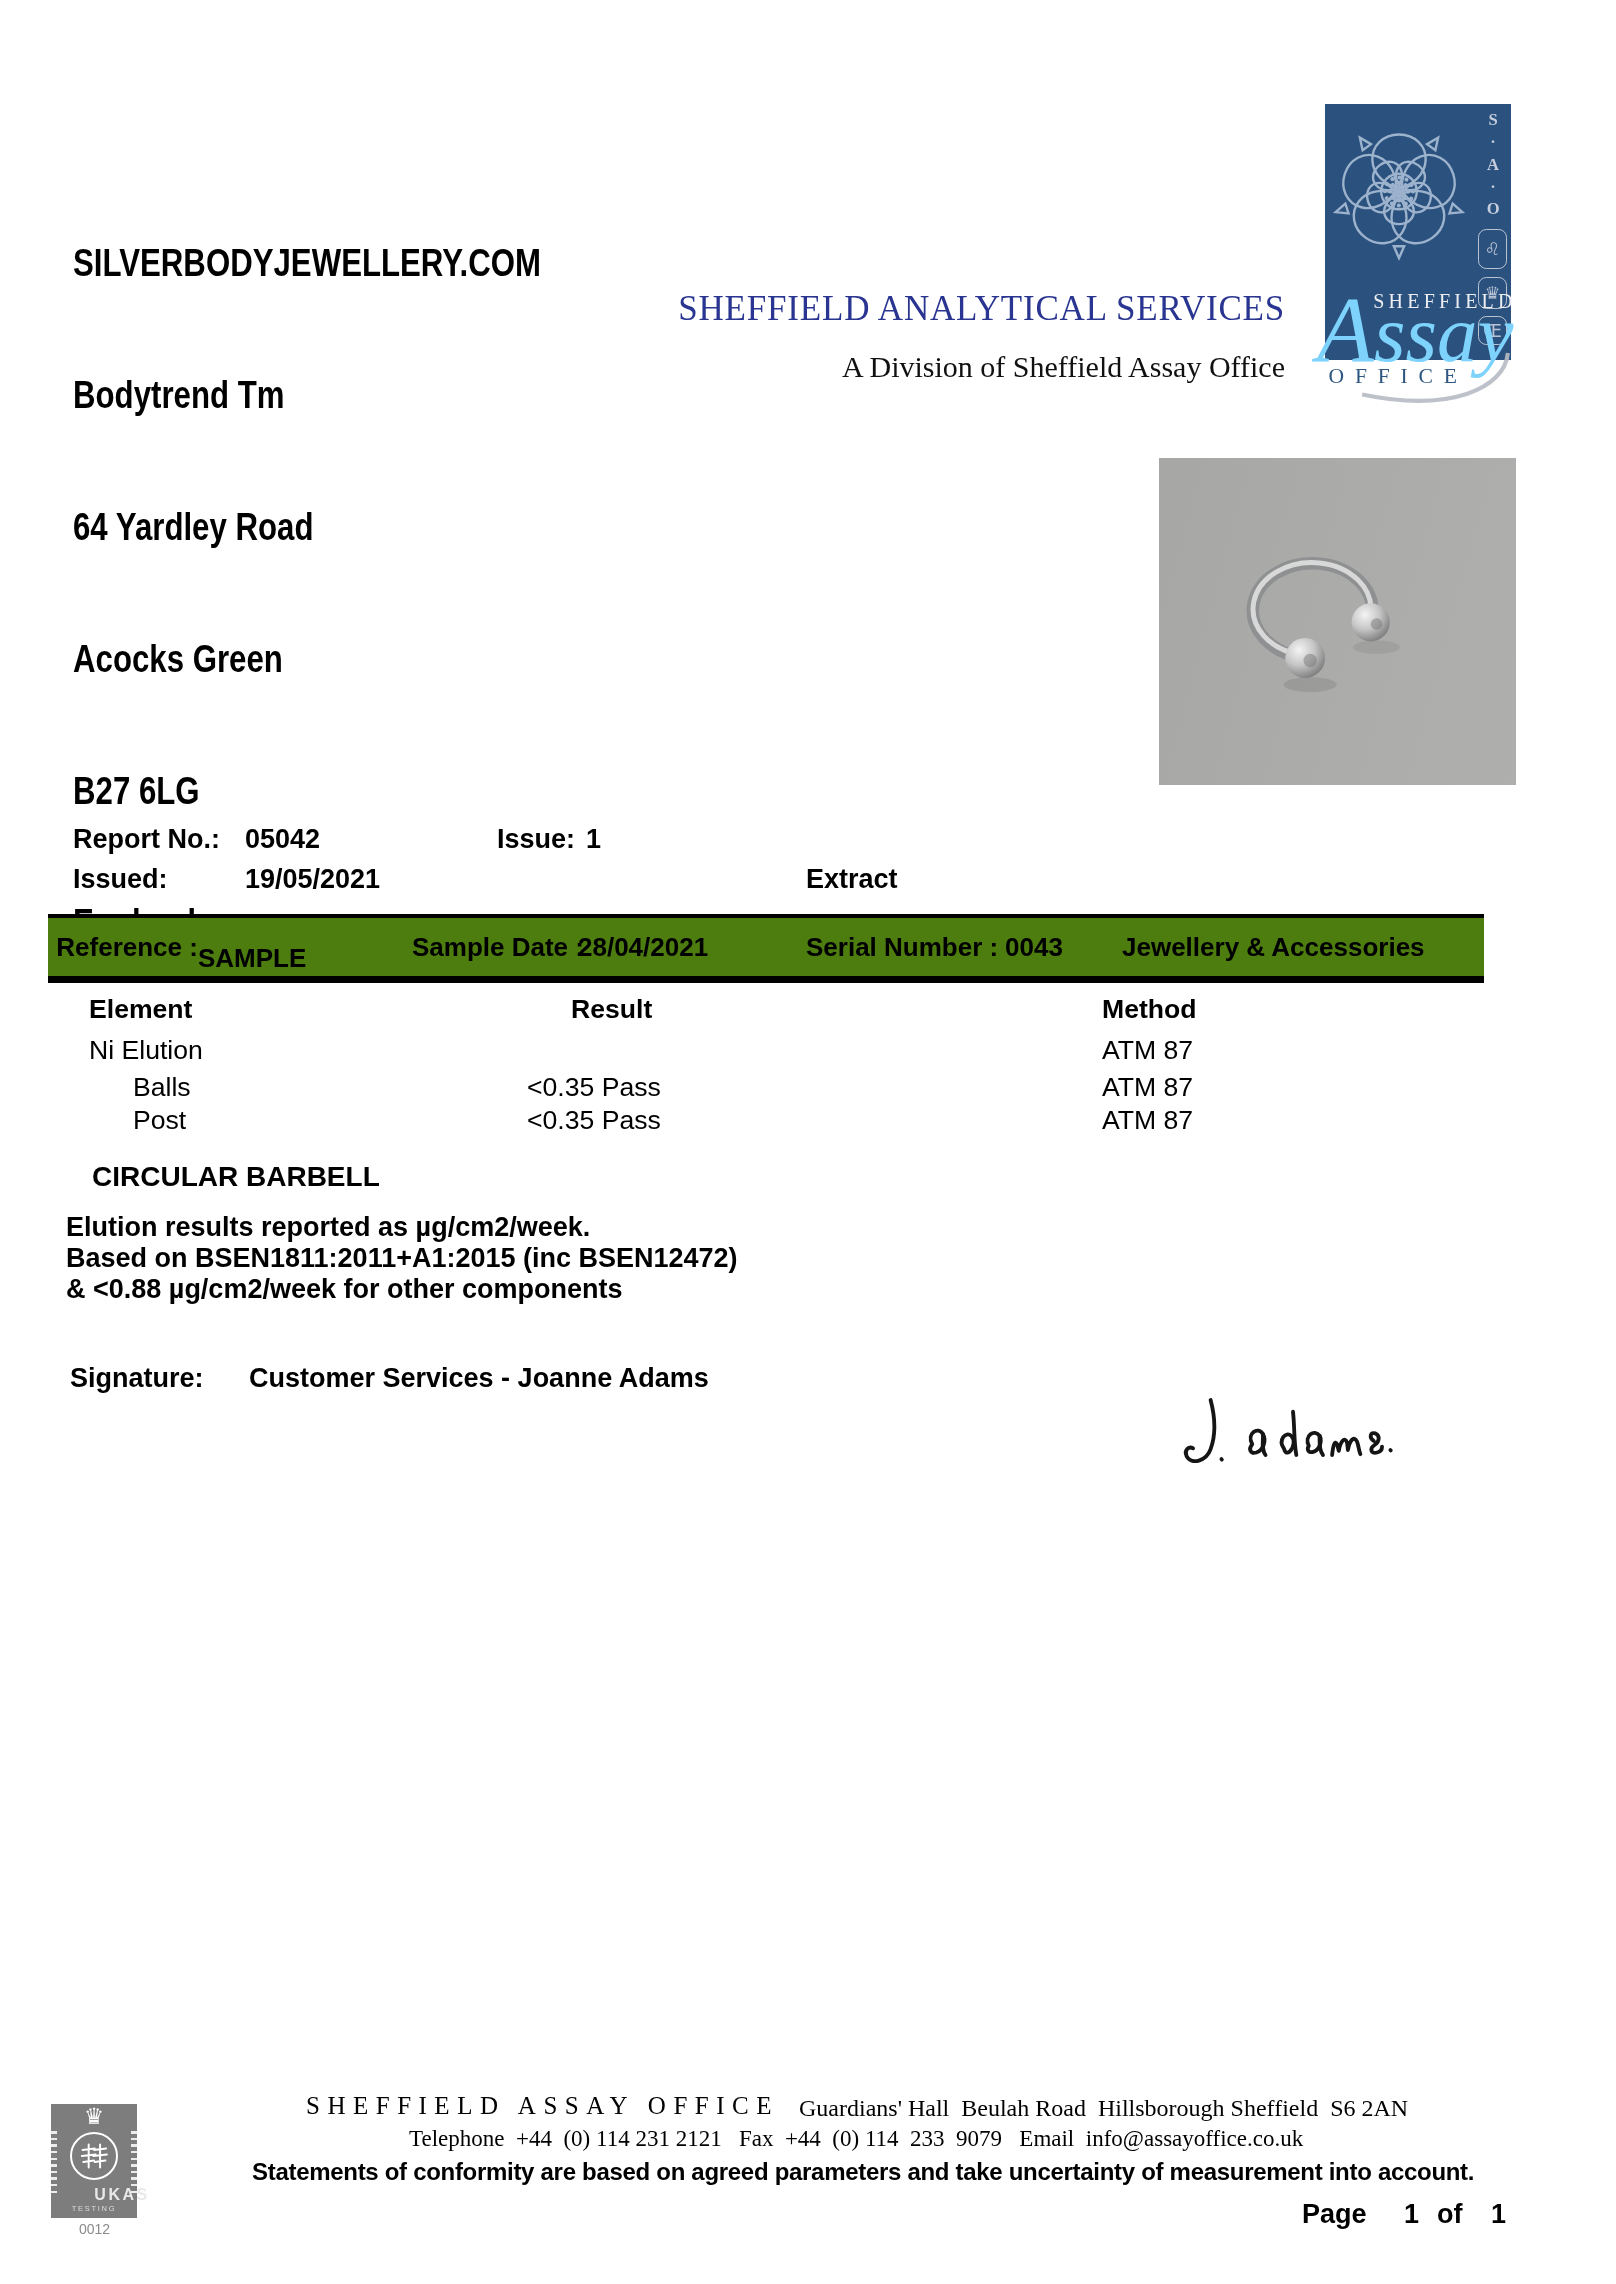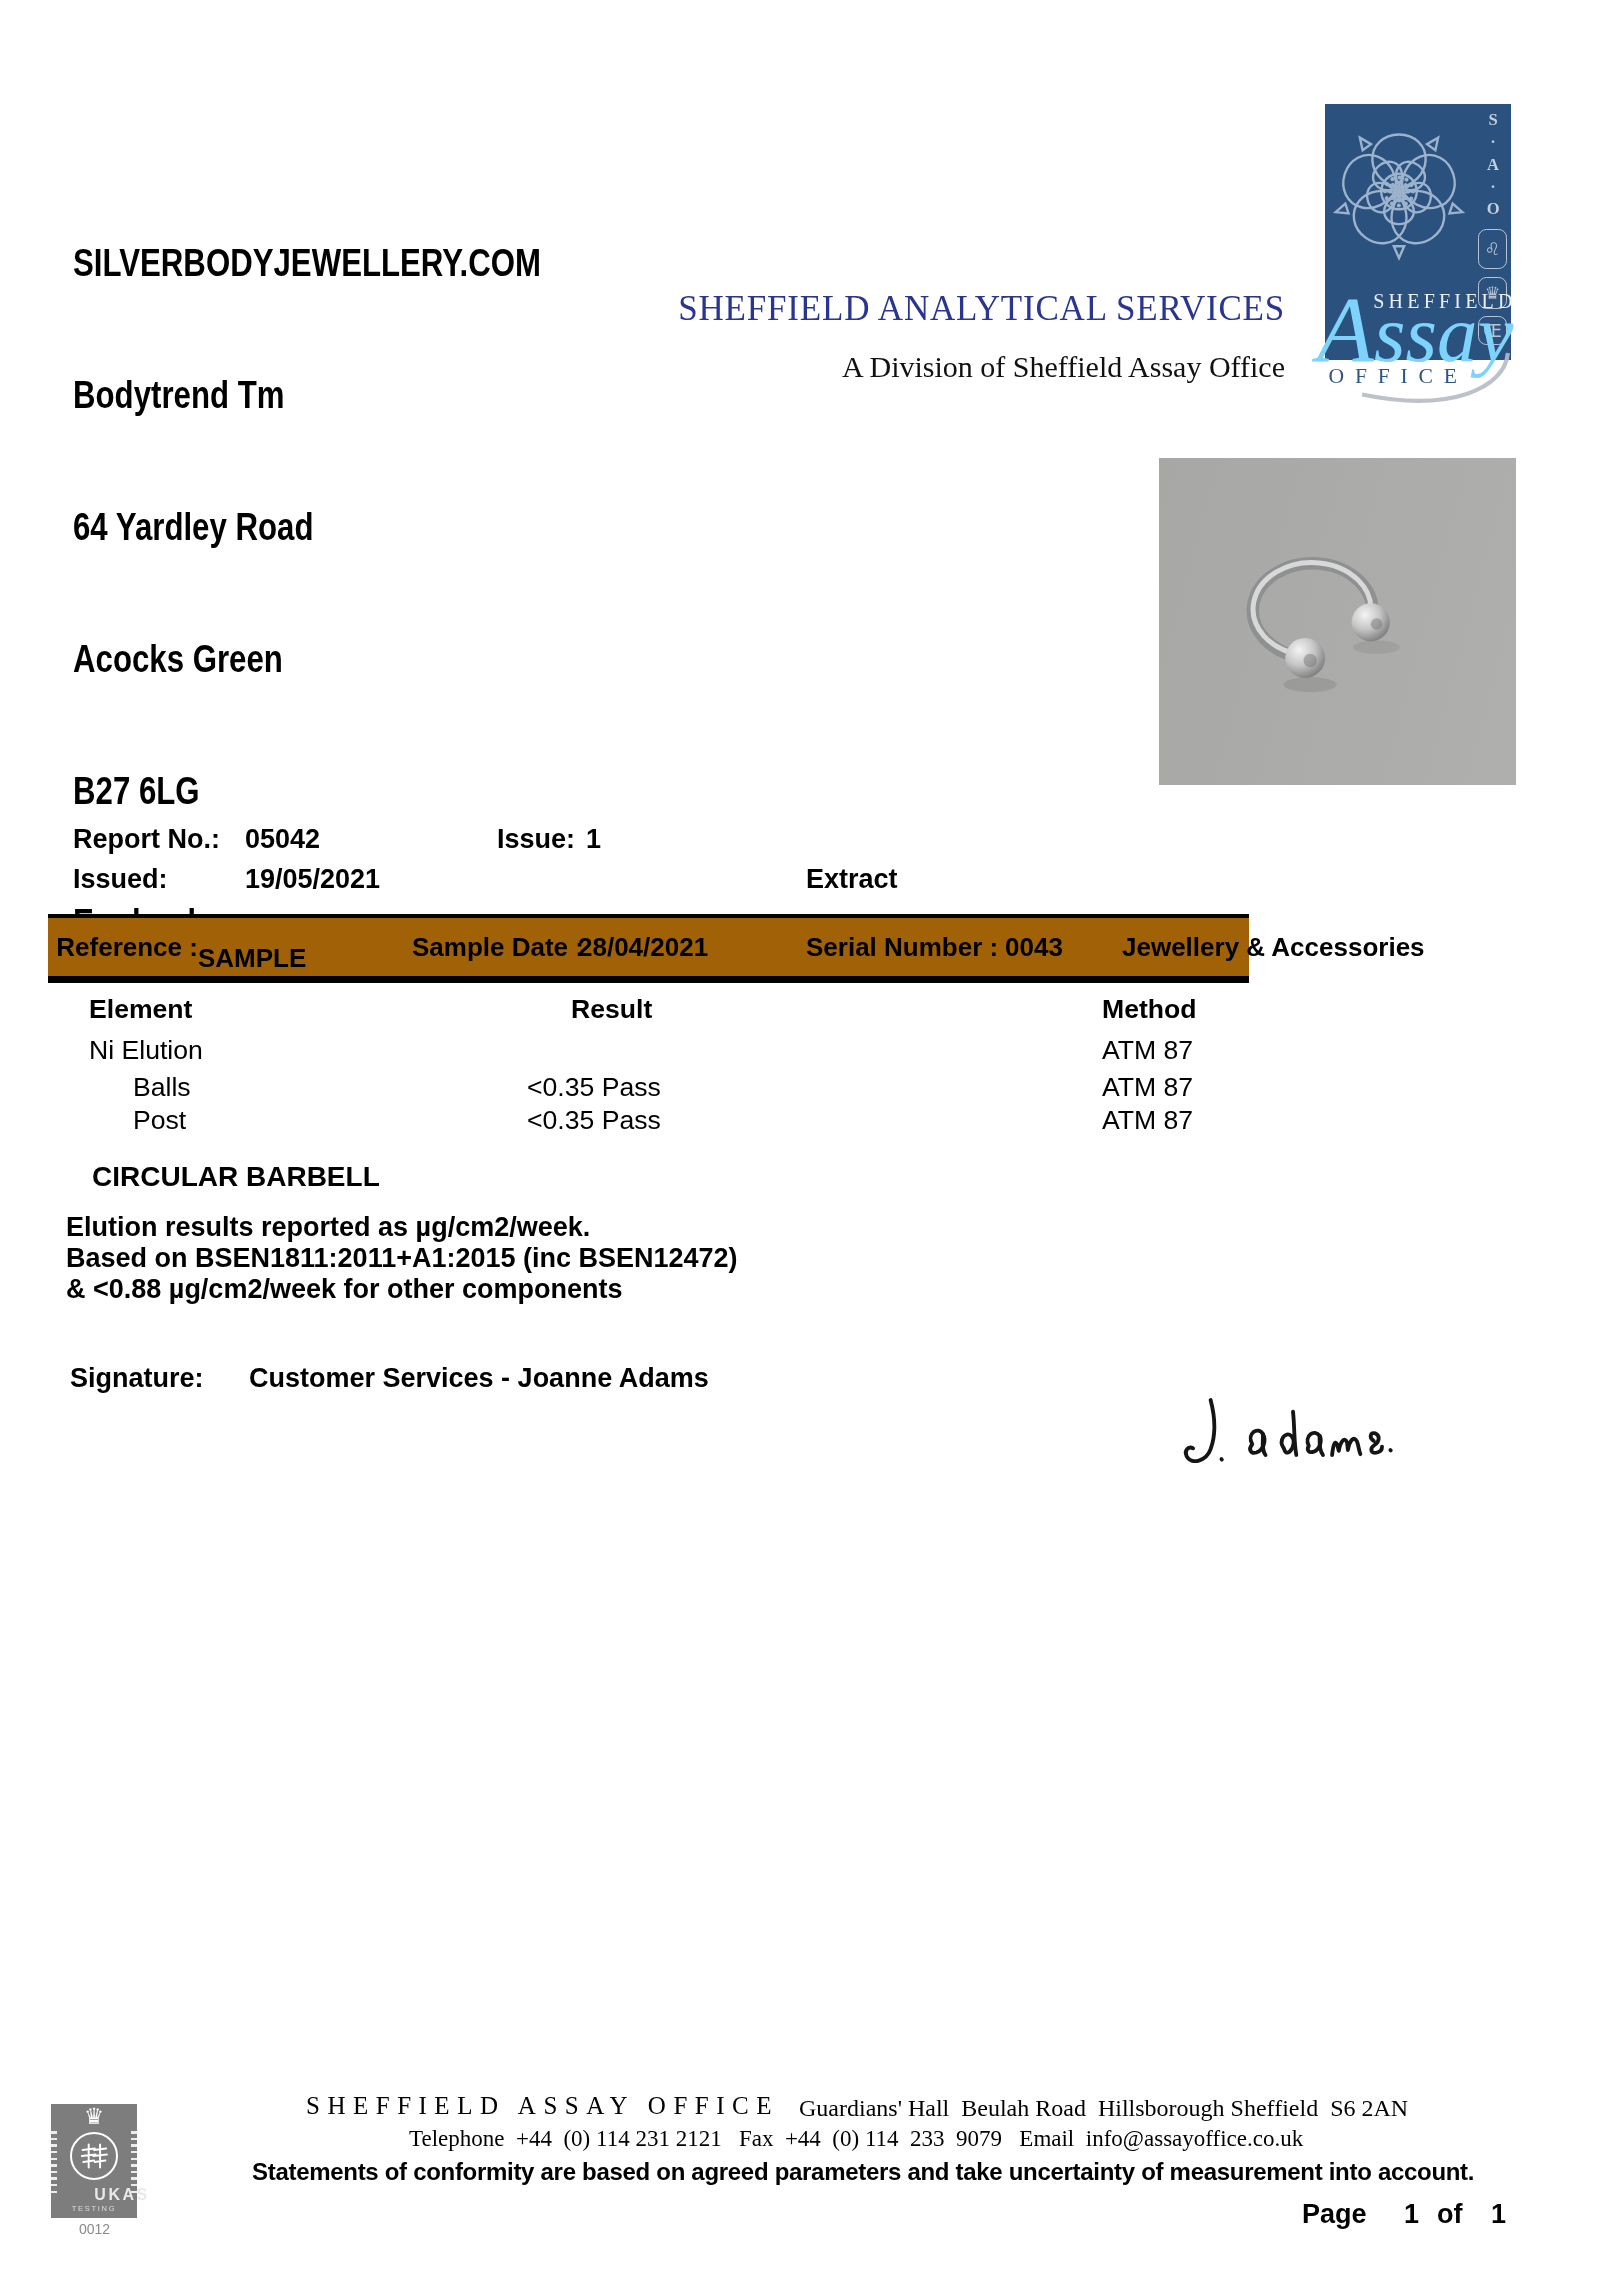--- a/index.html
+++ b/index.html
@@ -27,21 +27,21 @@
   .logo-office{position:absolute;left:16.6px;top:266px;font-family:"Liberation Serif",serif;
                font-size:21.6px;letter-spacing:10.8px;color:#2d5680;}
   
   .photo{background:linear-gradient(105deg,#a7a7a6,#afafae);}
   
   .b33{font-weight:700;font-size:27px;white-space:pre;}
   .b34{font-weight:700;font-size:28px;white-space:pre;}
   .r32{font-weight:400;font-size:26.6px;white-space:pre;}
   .b32{font-weight:700;font-size:26.6px;white-space:pre;}
   
-  .refbar{left:48px;top:914px;width:1201px;height:58px;background:#a16207;
+  .refbar{left:48px;top:914px;width:1436px;height:58px;background:#4d7c0f;
           border-top:4.2px solid #000;border-bottom:7.5px solid #000;}
   .refbar span{position:absolute;top:14px;font-weight:700;font-size:26px;white-space:pre;}
   .notes div{font-weight:700;font-size:27px;line-height:31px;white-space:pre;}
   
   .serifline{font-family:"Liberation Serif",serif;white-space:pre;}
   .foot-office{font-size:25px;letter-spacing:7.5px;}
   .foot-addr{font-size:24px;}
   .foot-contact{font-size:23px;margin-left:34px;}
   .foot-conf{font-weight:700;font-size:24px;letter-spacing:-0.3px;white-space:pre;}
   .pageno{font-weight:700;font-size:27px;white-space:pre;}

